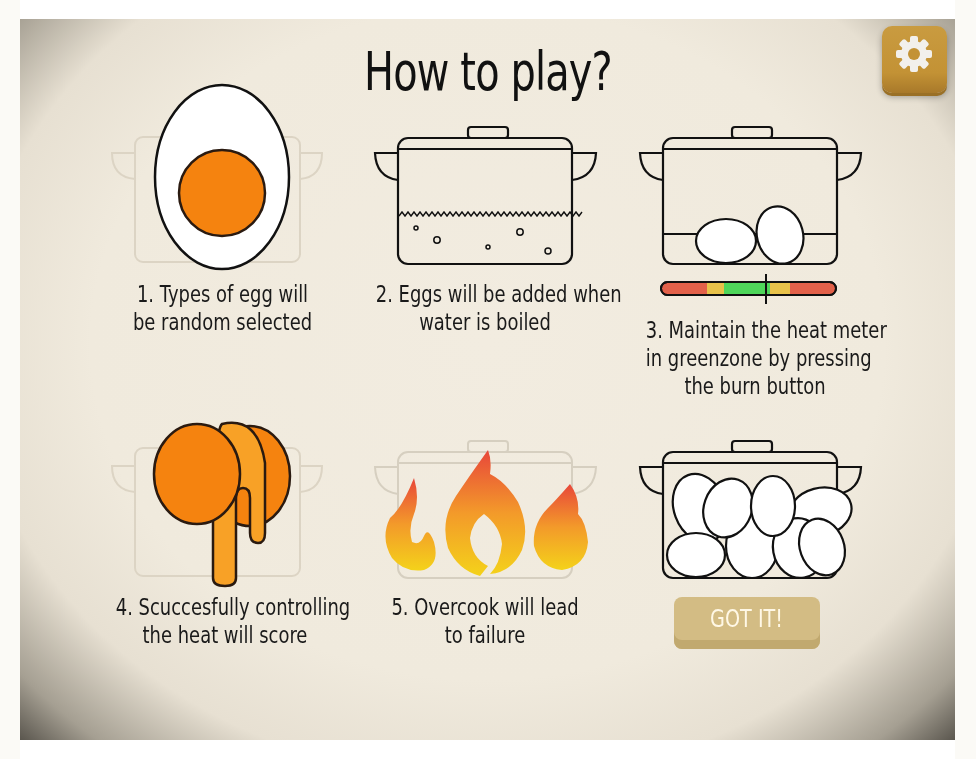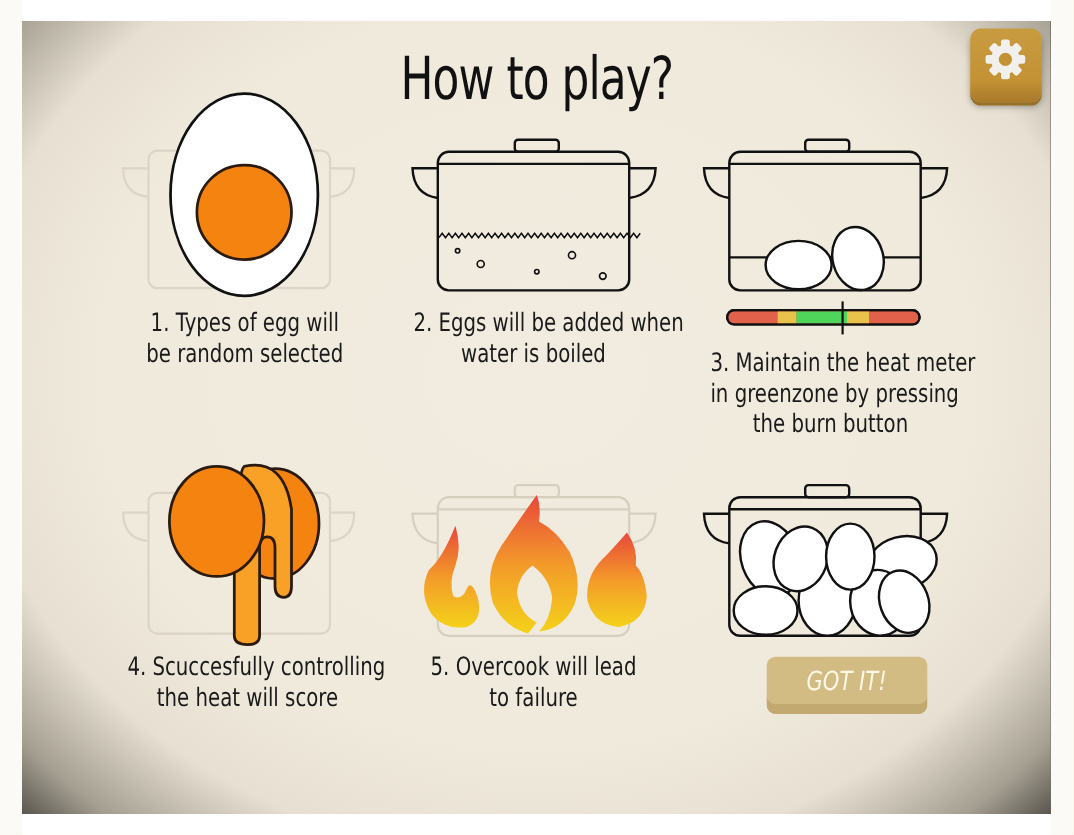--- a/index.html
+++ b/index.html
@@ -35,27 +35,26 @@
   }
   .gear-btn svg { position:absolute; left:12px; top:8px; }
   .step-text {
     position:absolute; text-align:center; color:#1a1a1a;
     font-size:23px; line-height:28px;
     font-family:"DejaVu Sans", sans-serif;
     transform:scaleX(0.78); transform-origin:center top;
     white-space:nowrap;
   }
   .got-it {
-    position:absolute; left:697px; top:597px; width:146px; height:52px;
+    position:absolute; left:674px; top:597px; width:146px; height:52px;
     border-radius:8px;
     background:#d3bc84;
     box-shadow: inset 0 -9px 0 #c1a96f;
     color:#fff8e6; font-size:24px; text-align:center; line-height:44px;
     cursor:pointer;
-    font-style:italic;
   }
   .got-it span { display:inline-block; transform:scaleX(0.8); }
   svg.illus { position:absolute; overflow:visible; }
 </style>
 </head>
 <body>
 
 <div class="top-strip"></div>
 <div class="bottom-strip"></div>
 

